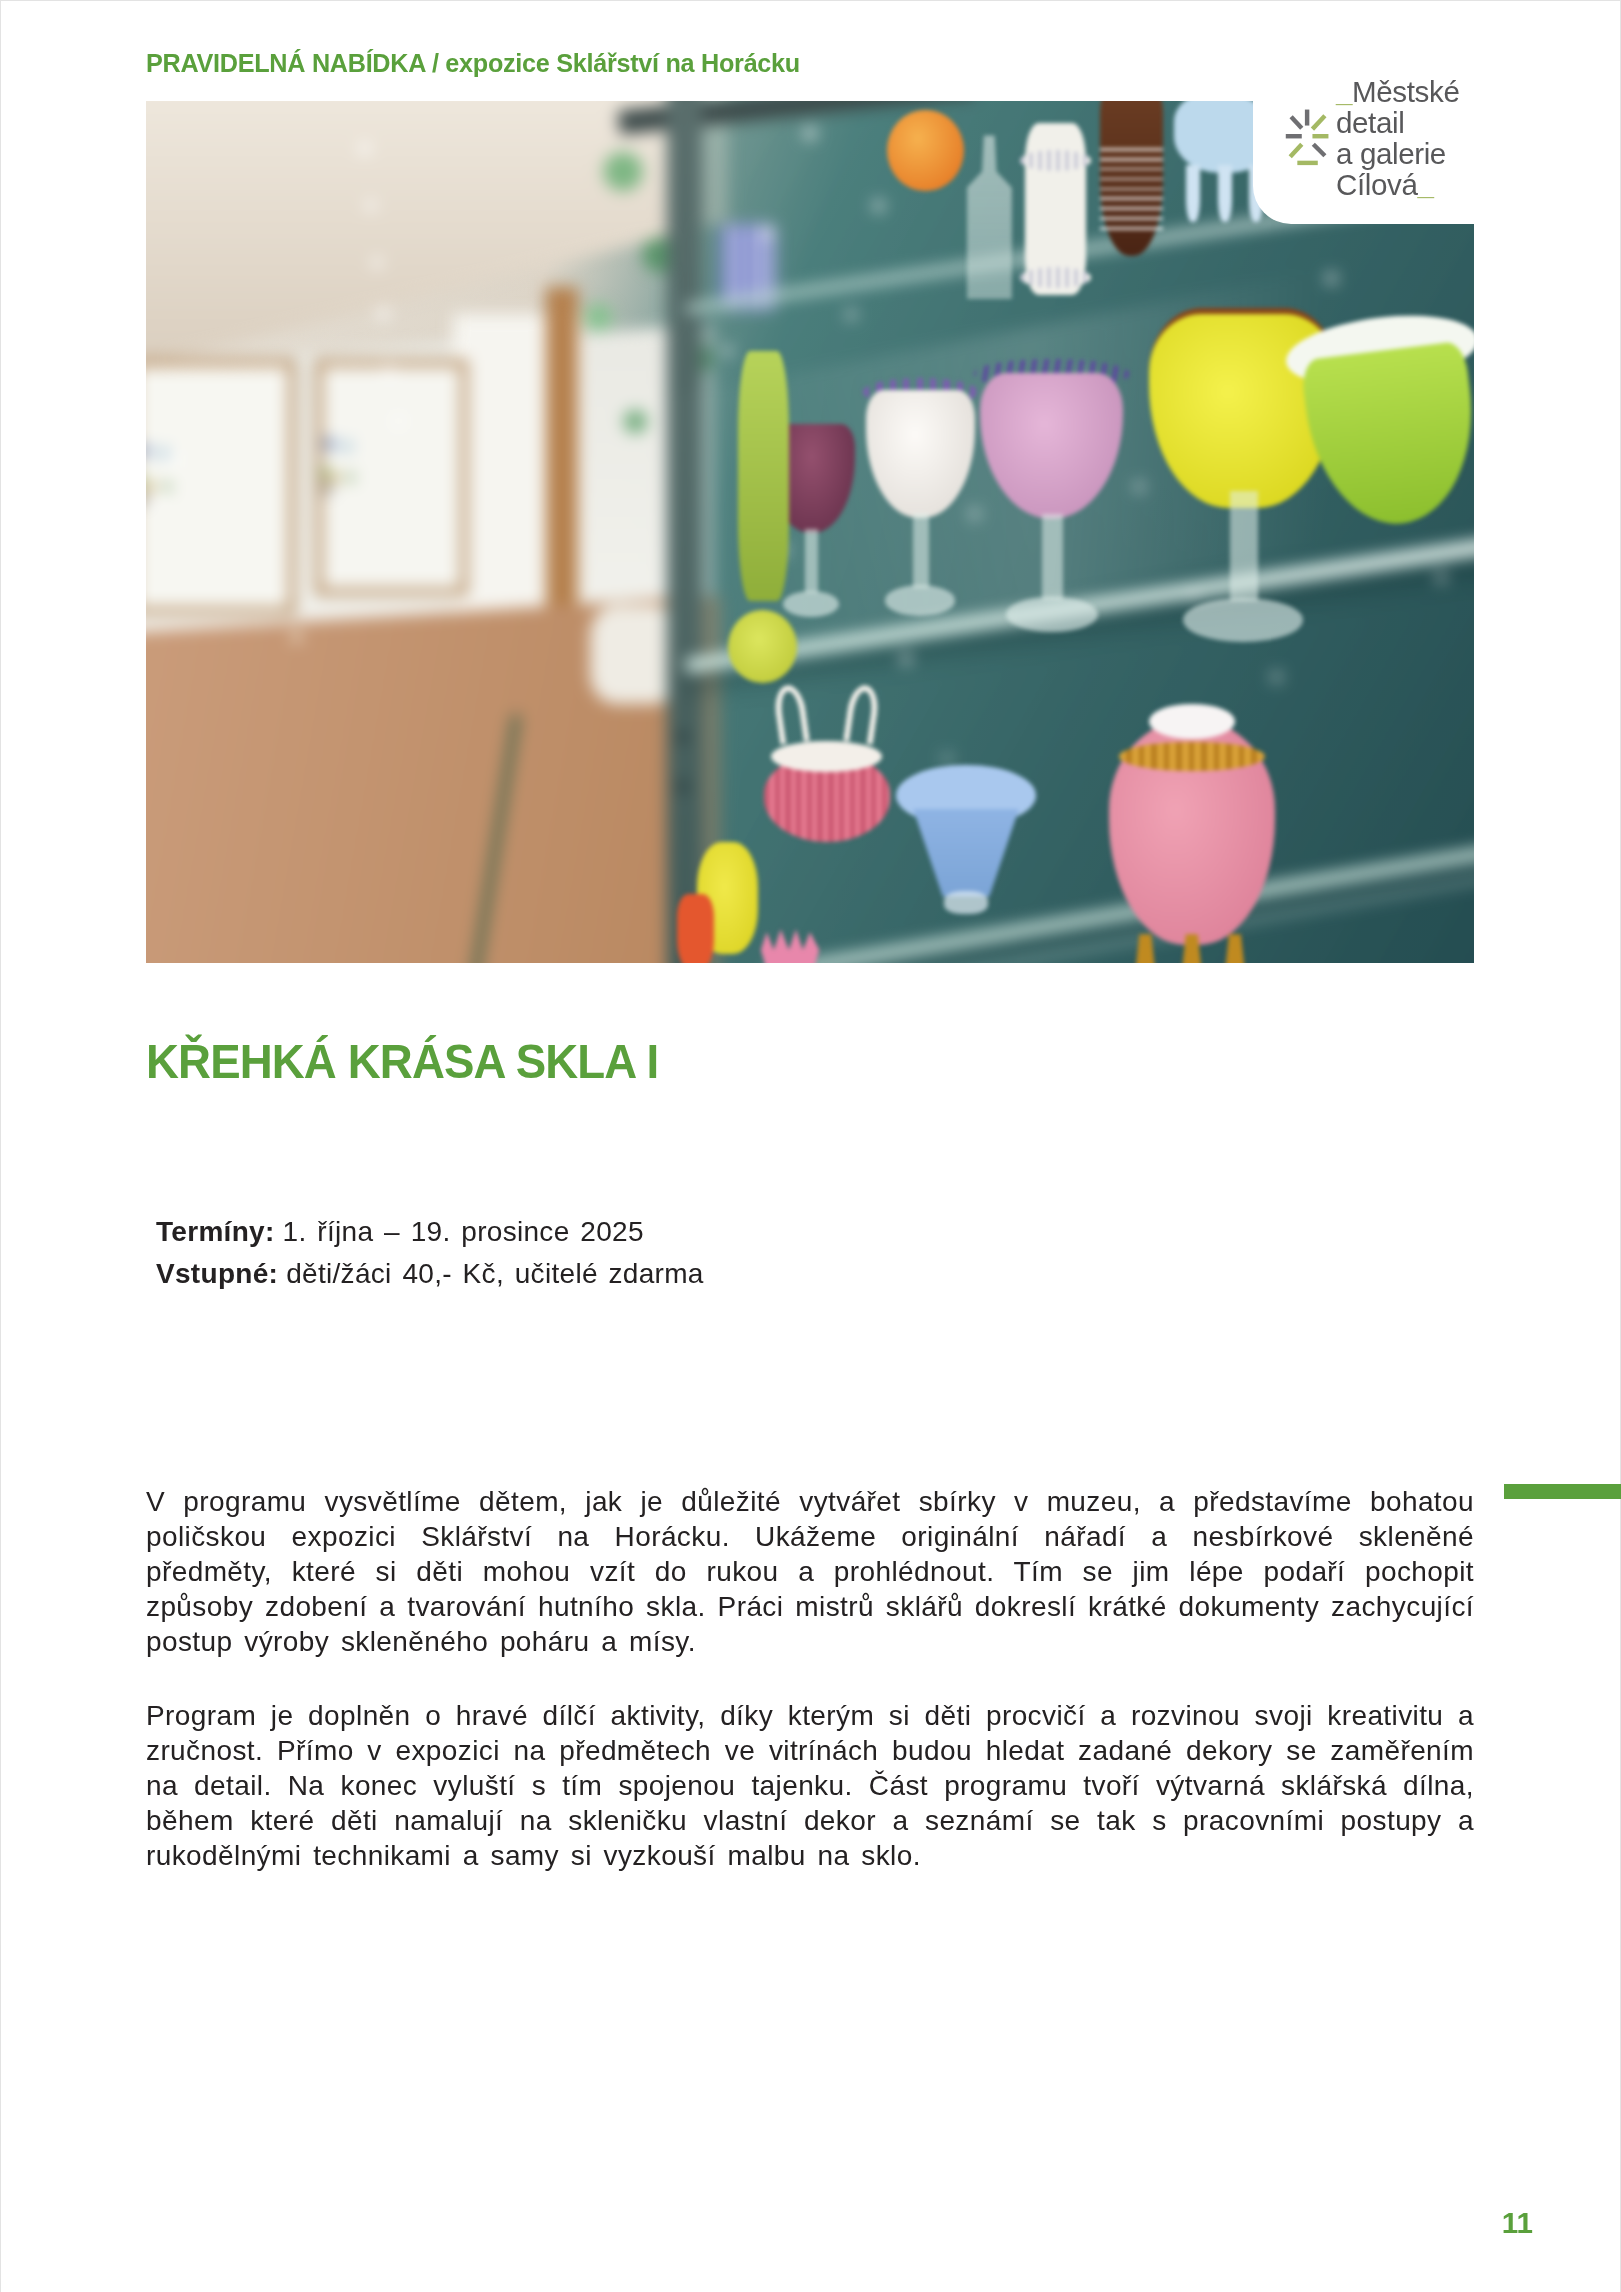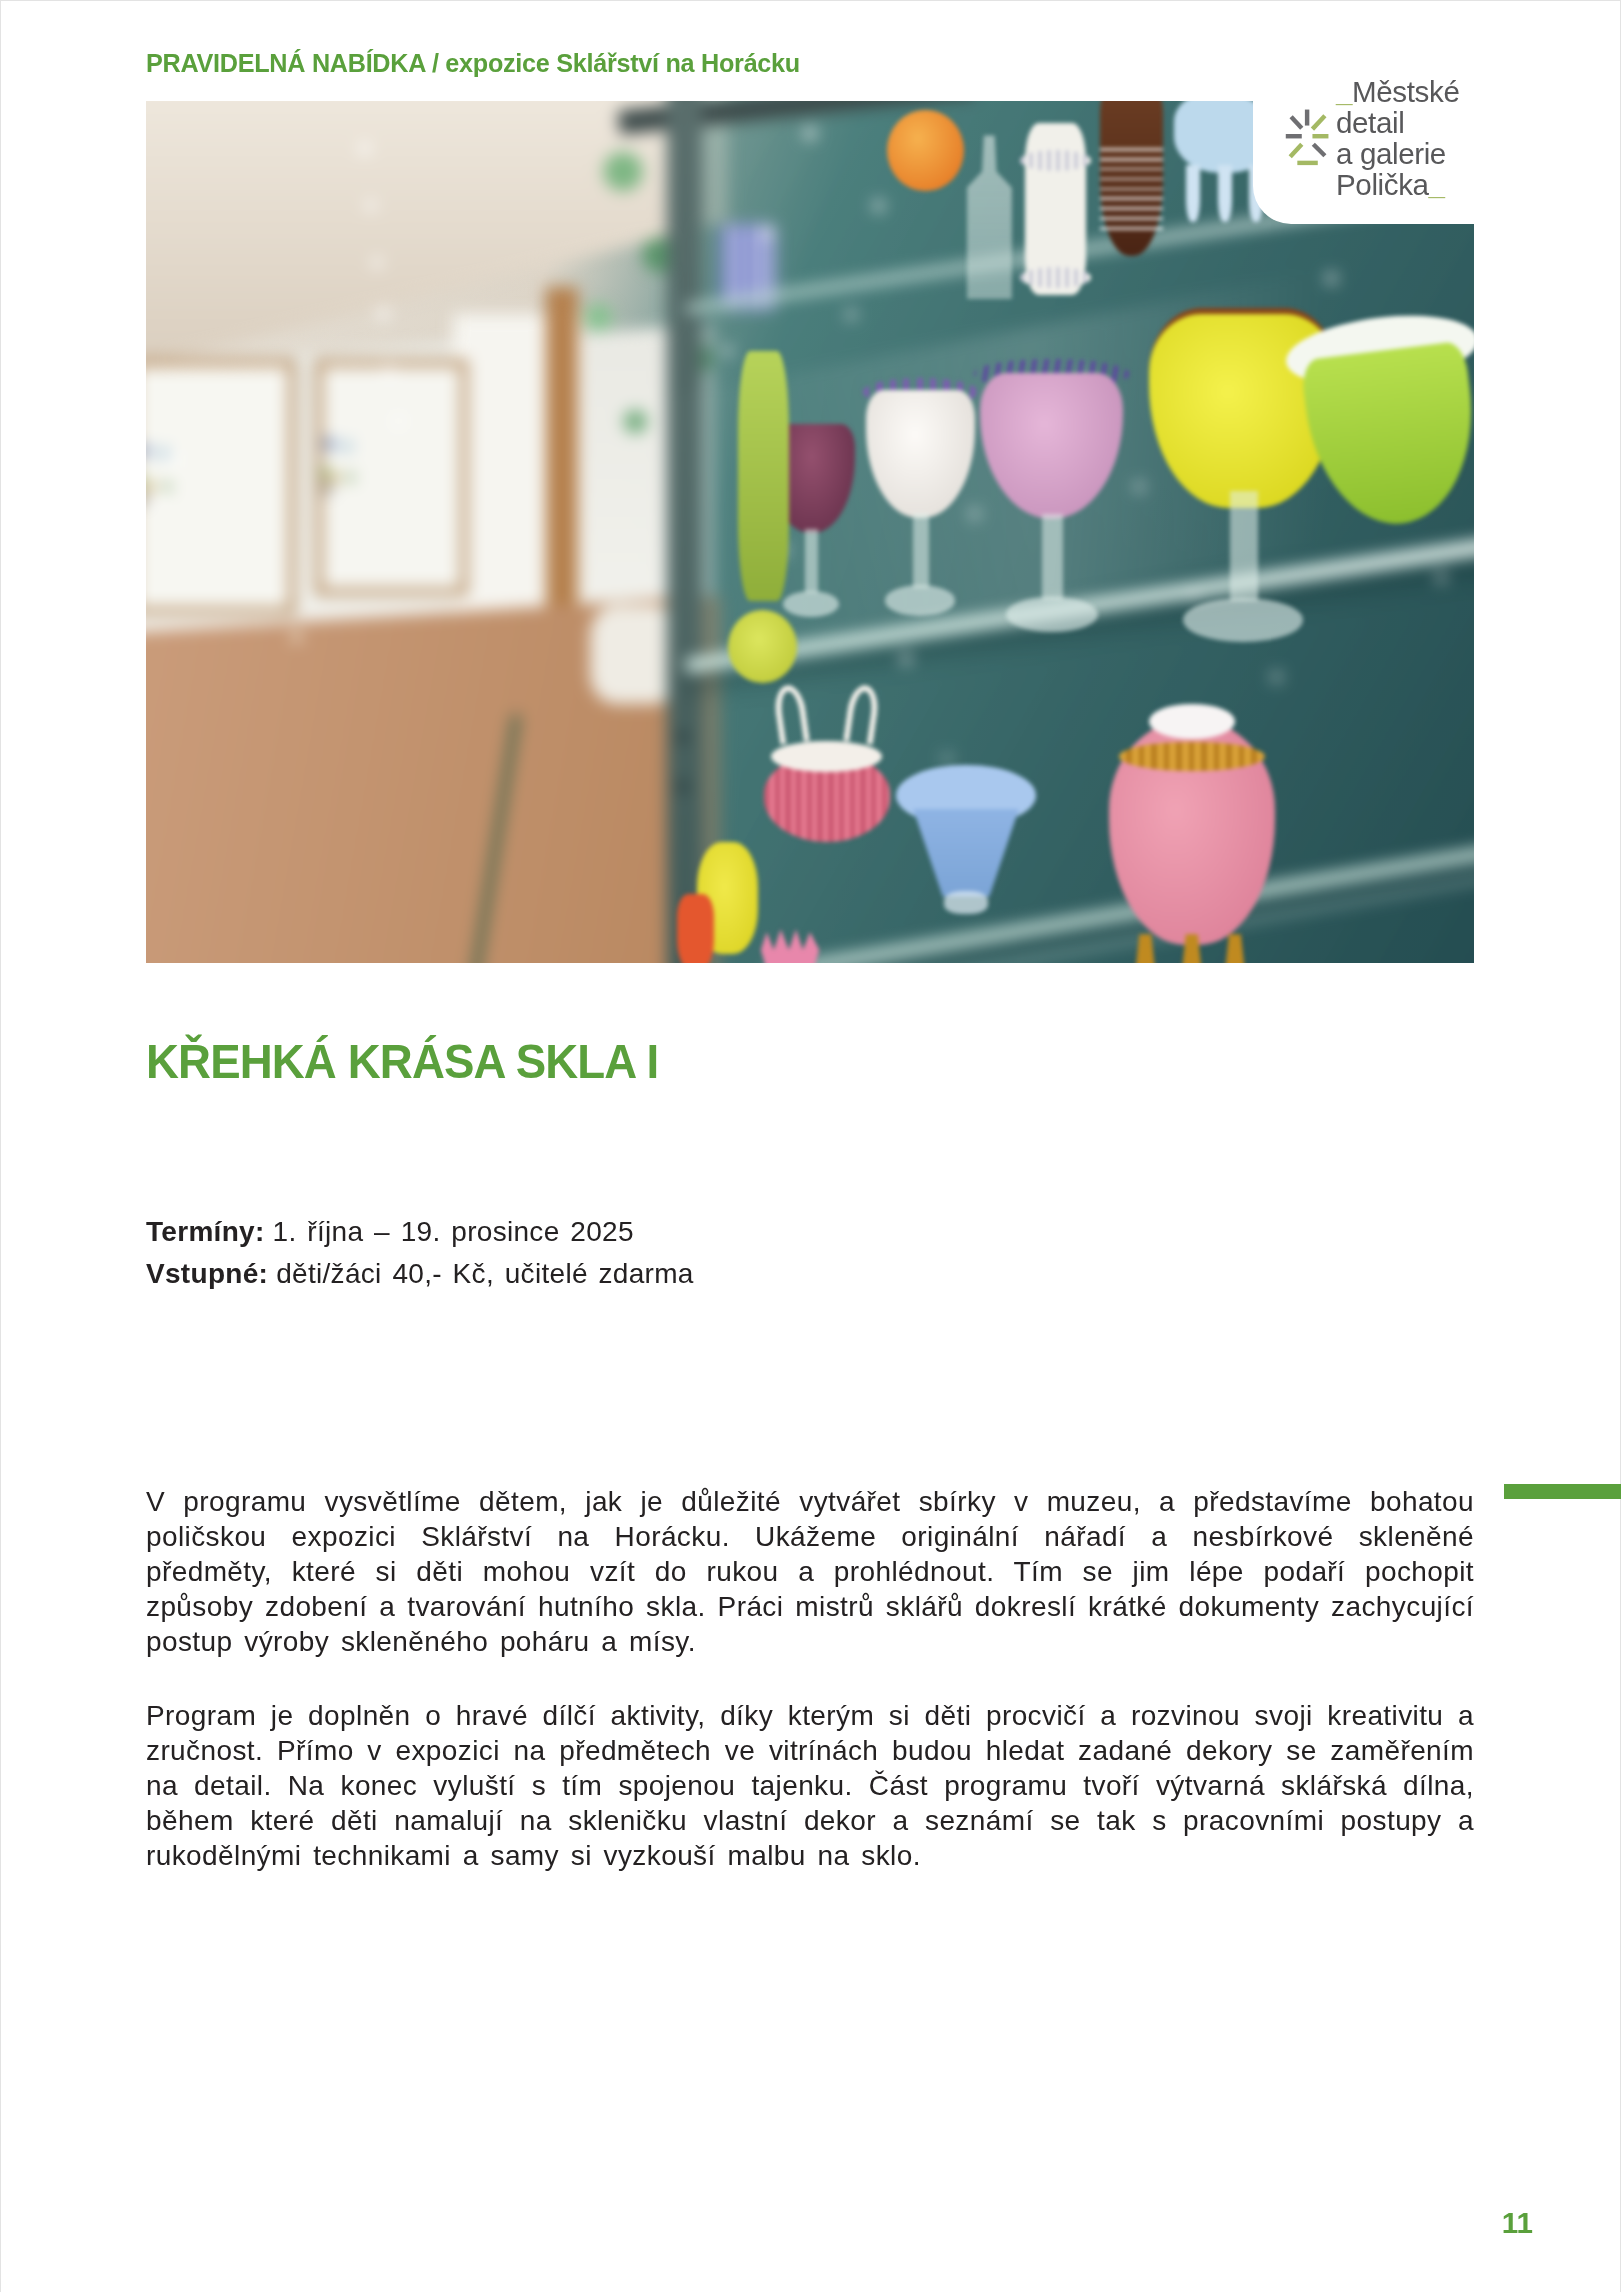--- a/index.html
+++ b/index.html
@@ -203,21 +203,21 @@
   .logo-text{position:absolute;left:48px;top:0;font-size:29.6px;line-height:31px;color:var(--logo-gray);
     letter-spacing:-0.4px;white-space:nowrap;}
   .logo-text .u{color:var(--logo-green);font-weight:700;}
   .logo-line{display:block;}
 
   
   .title{left:145px;top:1034px;font-size:48px;line-height:54px;font-weight:700;color:var(--green);
     letter-spacing:-0.9px;transform:scaleX(.95);transform-origin:left top;white-space:nowrap;}
   .subtitle{left:145px;top:1109px;font-size:28px;line-height:36px;color:var(--text);white-space:nowrap;
     letter-spacing:-0.2px;}
-  .details{left:145px;top:1211px;width:1328px;font-size:28px;color:var(--text);}
+  .details{left:155px;top:1211px;width:1328px;font-size:28px;color:var(--text);}
   .detail{line-height:40px;margin-bottom:1.8px;text-align:justify;letter-spacing:0.3px;word-spacing:2.7px;}
   .detail b{font-weight:700;margin-right:8px;}
   .paras{left:145px;top:1483px;width:1328px;font-size:28px;line-height:35px;color:var(--text);}
   .paras p{margin:0 0 39px 0;text-align:justify;letter-spacing:0.4px;word-spacing:3.6px;}
 
   .side-bar{left:1503px;top:1483px;width:118px;height:15px;background:var(--green);}
   .page-num{left:1442px;top:2205px;width:90px;text-align:right;font-size:29.6px;font-weight:700;color:var(--green);}
 </style>
 </head>
 <body>
@@ -338,21 +338,21 @@
       <line x1="33" y1="46" x2="46" y2="59" stroke="#6f6f72" stroke-width="5"></line>
       <line x1="32" y1="29" x2="46" y2="14" stroke="#a4b964" stroke-width="5"></line>
       <line x1="32" y1="37" x2="50" y2="37" stroke="#a4b964" stroke-width="5"></line>
       <line x1="7" y1="60" x2="20" y2="46" stroke="#a4b964" stroke-width="5"></line>
       <line x1="15" y1="67" x2="38" y2="67" stroke="#a4b964" stroke-width="5"></line>
     </svg>
     <div class="logo-text">
       <span class="logo-line"><span class="u">_</span><span>Městské</span></span>
       <span class="logo-line"><span>detail</span></span>
       <span class="logo-line"><span>a galerie</span></span>
-      <span class="logo-line"><span>Polička</span><span class="u">_</span></span>
+      <span class="logo-line"><span>Cílová</span><span class="u">_</span></span>
     </div>
   </div>
 
   <h1 class="abs title" style="margin:0;">KŘEHKÁ KRÁSA SKLA I</h1>
 
   <div class="abs details">
     <div class="detail"><b>Termíny:</b><span>1. října – 19. prosince 2025</span></div>
     <div class="detail"><b>Vstupné:</b><span>děti/žáci 40,- Kč, učitelé zdarma</span></div>
   </div>
 

